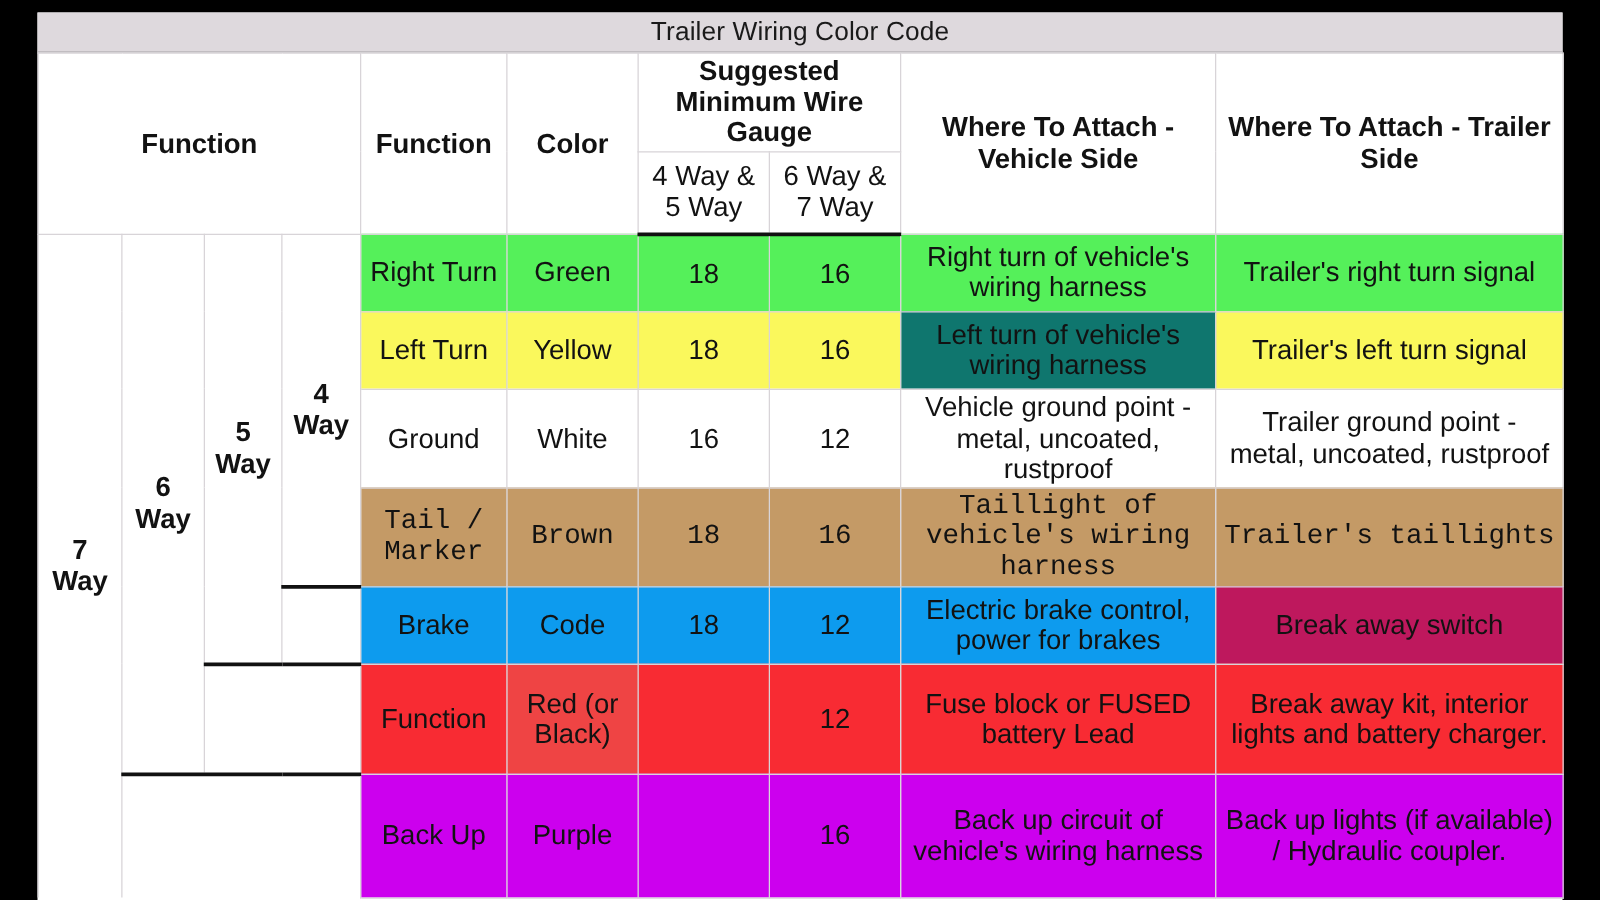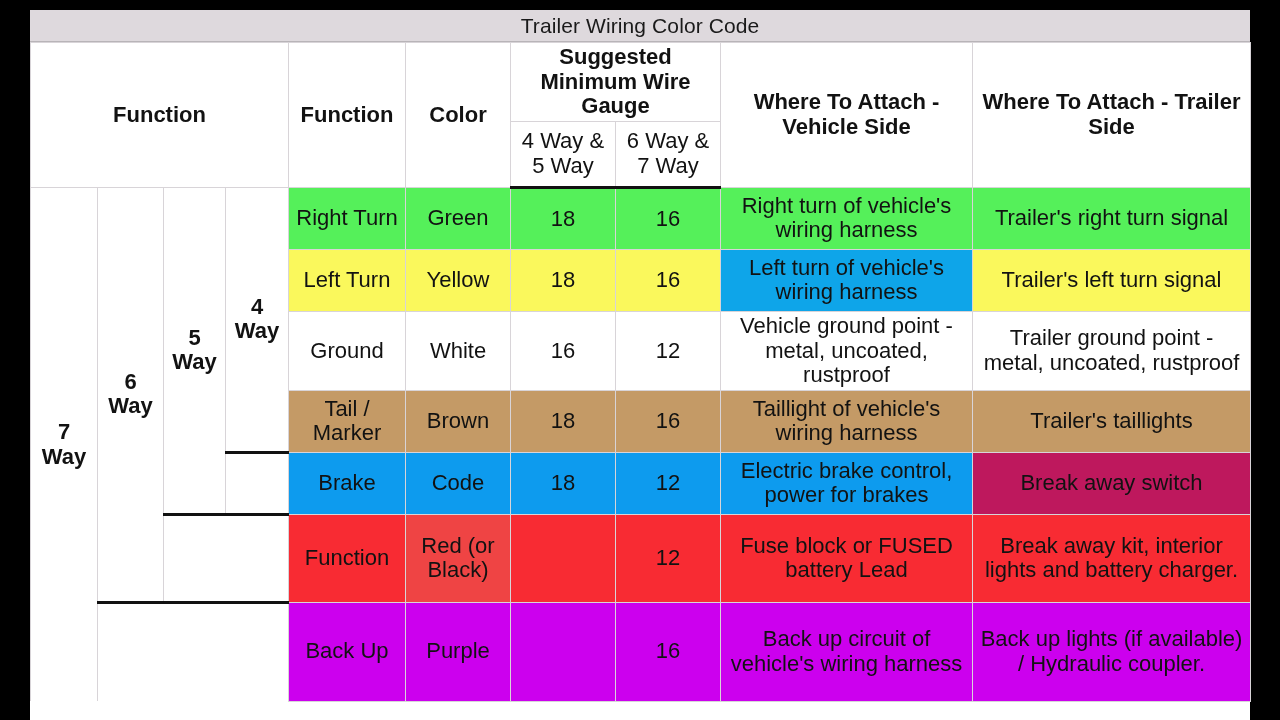--- a/index.html
+++ b/index.html
@@ -139,34 +139,34 @@
         <td class="ga" style="background: rgb(85, 240, 90);">16</td>
         <td class="wa" style="background: rgb(85, 240, 90);">Right turn of vehicle's wiring harness</td>
         <td class="wa" style="background: rgb(85, 240, 90);">Trailer's right turn signal</td>
       </tr>
 
       <tr data-row="1" style="height: 62px;">
         <td class="fn" style="background: rgb(250, 248, 92); margin-left: 41px;">Left Turn</td>
         <td class="col" style="background: rgb(250, 248, 92);">Yellow</td>
         <td class="ga" style="background: rgb(250, 248, 92);">18</td>
         <td class="ga" style="background: rgb(250, 248, 92);">16</td>
-        <td class="wa" style="background: #0ea5e9; margin-left: 32px;">Left turn of vehicle's wiring harness</td>
+        <td class="wa" style="background: #0f766e; margin-left: 32px;">Left turn of vehicle's wiring harness</td>
         <td class="wa" style="background: rgb(250, 248, 92);">Trailer's left turn signal</td>
       </tr>
 
       <tr data-row="2" style="height: 76px;">
         <td class="fn" style="background: rgb(255, 255, 255);">Ground</td>
         <td class="col" style="background: rgb(255, 255, 255);">White</td>
         <td class="ga" style="background: rgb(255, 255, 255);">16</td>
         <td class="ga" style="background: rgb(255, 255, 255);">12</td>
         <td class="wa" style="background: rgb(255, 255, 255);">Vehicle ground point - metal, uncoated, rustproof</td>
         <td class="wa" style="background: rgb(255, 255, 255);">Trailer ground point - metal, uncoated, rustproof</td>
       </tr>
 
-      <tr data-row="3" style="height: 62px;">
+      <tr data-row="3" style="height: 62px; font-family: Liberation Mono, monospace;">
         <td class="fn" style="background: rgb(196, 154, 102);">Tail / Marker</td>
         <td class="col" style="background: rgb(196, 154, 102);">Brown</td>
         <td class="ga" style="background: rgb(196, 154, 102);">18</td>
         <td class="ga" style="background: rgb(196, 154, 102);">16</td>
         <td class="wa" style="background: rgb(196, 154, 102);">Taillight of vehicle's wiring harness</td>
         <td class="wa" style="background: rgb(196, 154, 102);">Trailer's taillights</td>
       </tr>
 
       <tr data-row="4" style="height: 62px;">
         <td class="filler" style="border-bottom: 3px solid rgb(17, 17, 17); border-top: none;"></td>

